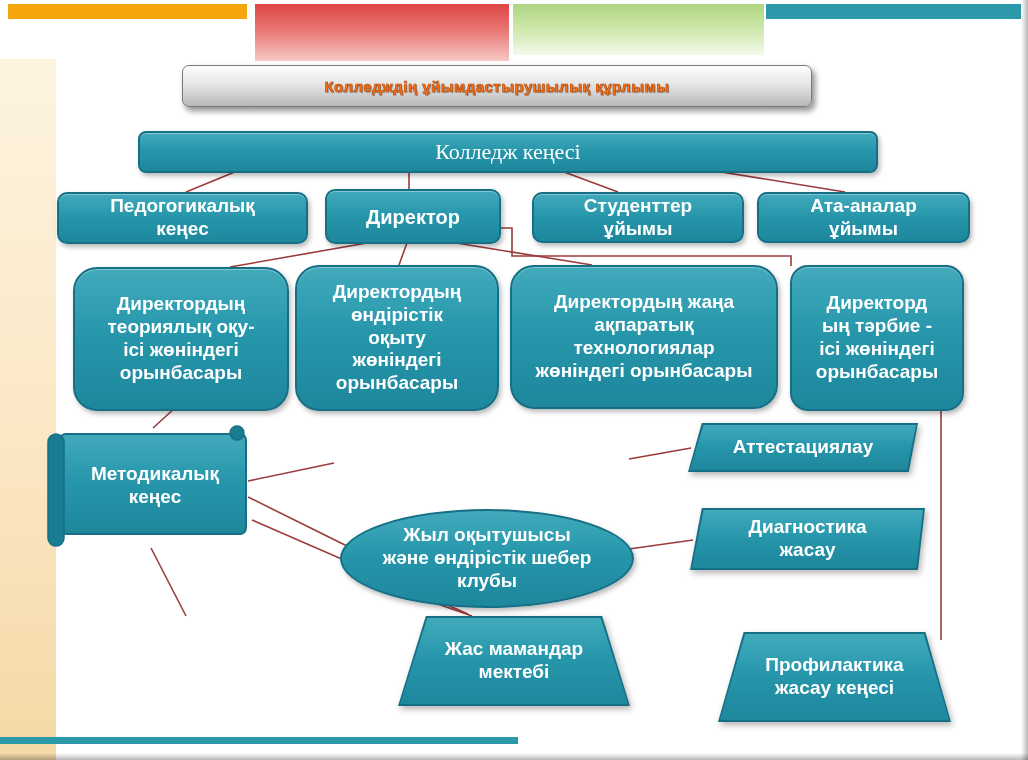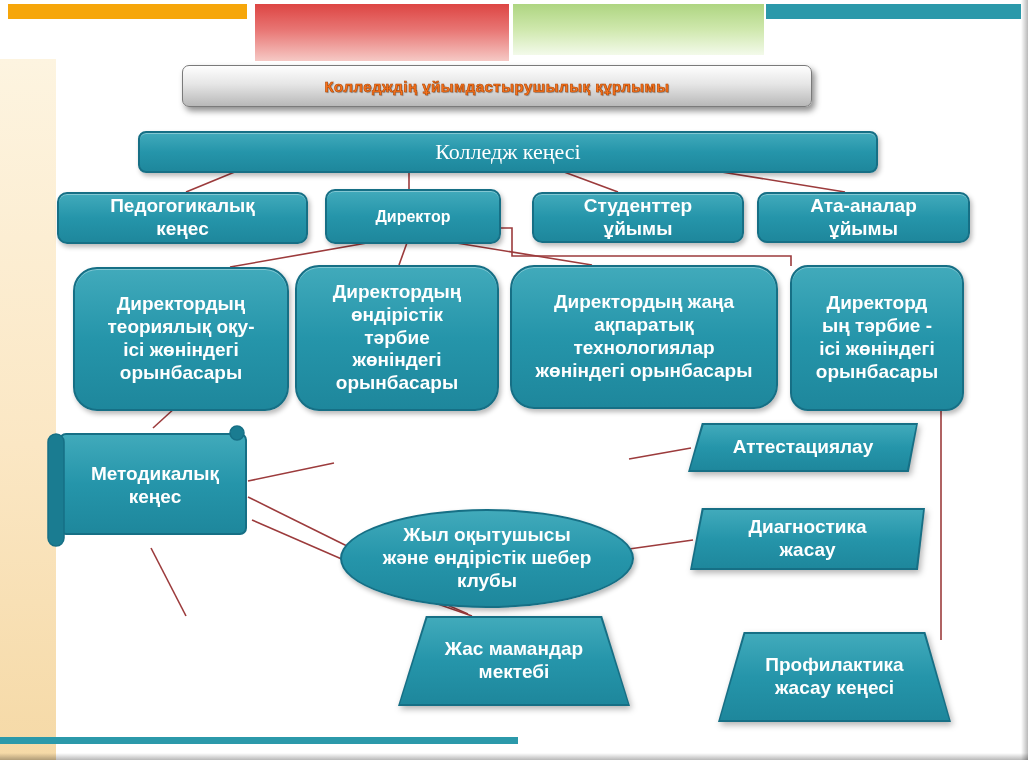--- a/index.html
+++ b/index.html
@@ -65,21 +65,21 @@
   .shape{filter:drop-shadow(2px 3px 3px rgba(0,0,0,0.3));}
   .shape::before{content:"";position:absolute;inset:0;background:#166f85;clip-path:var(--clip);}
   .shape::after{content:"";position:absolute;inset:2px;
     background:linear-gradient(180deg,#41aabb 0%,#2595aa 50%,#1e879c 100%);clip-path:var(--clip);}
 
   
   #council{left:138px;top:131px;width:736px;height:38px;border-radius:8px;
     font-family:"Liberation Serif", serif;font-weight:400;font-size:22px;}
   #pedagogical{left:57px;top:192px;width:247px;height:48px;}
   #pedagogical .label{max-width:175px;}
-  #director{left:325px;top:189px;width:172px;height:51px;font-size:16px;justify-content:center;}
+  #director{left:325px;top:189px;width:172px;height:51px;font-size:20px;justify-content:center;}
   #students{left:532px;top:192px;width:208px;height:47px;}
   #students .label{max-width:135px;}
   #parents{left:757px;top:192px;width:209px;height:47px;}
   #parents .label{max-width:140px;}
 
   #dtheory{left:73px;top:267px;width:212px;height:140px;border-radius:24px;}
   #dtheory .label{max-width:160px;}
   #dprod{left:295px;top:265px;width:200px;height:142px;border-radius:24px;}
   #dprod .label{max-width:150px;}
   #dit{left:510px;top:265px;width:264px;height:140px;border-radius:24px;}
@@ -157,21 +157,21 @@
     <span class="label">Студенттер ұйымы</span>
   </div>
   <div class="node box" id="parents">
     <span class="label">Ата-аналар ұйымы</span>
   </div>
 
   <div class="node box" id="dtheory">
     <span class="label">Директордың теориялық оқу-ісі жөніндегі орынбасары</span>
   </div>
   <div class="node box" id="dprod">
-    <span class="label">Директордың өндірістік тәрбие жөніндегі орынбасары</span>
+    <span class="label">Директордың өндірістік оқыту жөніндегі орынбасары</span>
   </div>
   <div class="node box" id="dit">
     <span class="label">Директордың жаңа ақпаратық технологиялар жөніндегі орынбасары</span>
   </div>
   <div class="node box" id="dedu">
     <span class="label">Директорд ың тәрбие - ісі жөніндегі орынбасары</span>
   </div>
 
   <div class="node" id="methodical">
     <svg class="scroll-svg" viewBox="0 0 204 124" preserveAspectRatio="none">

